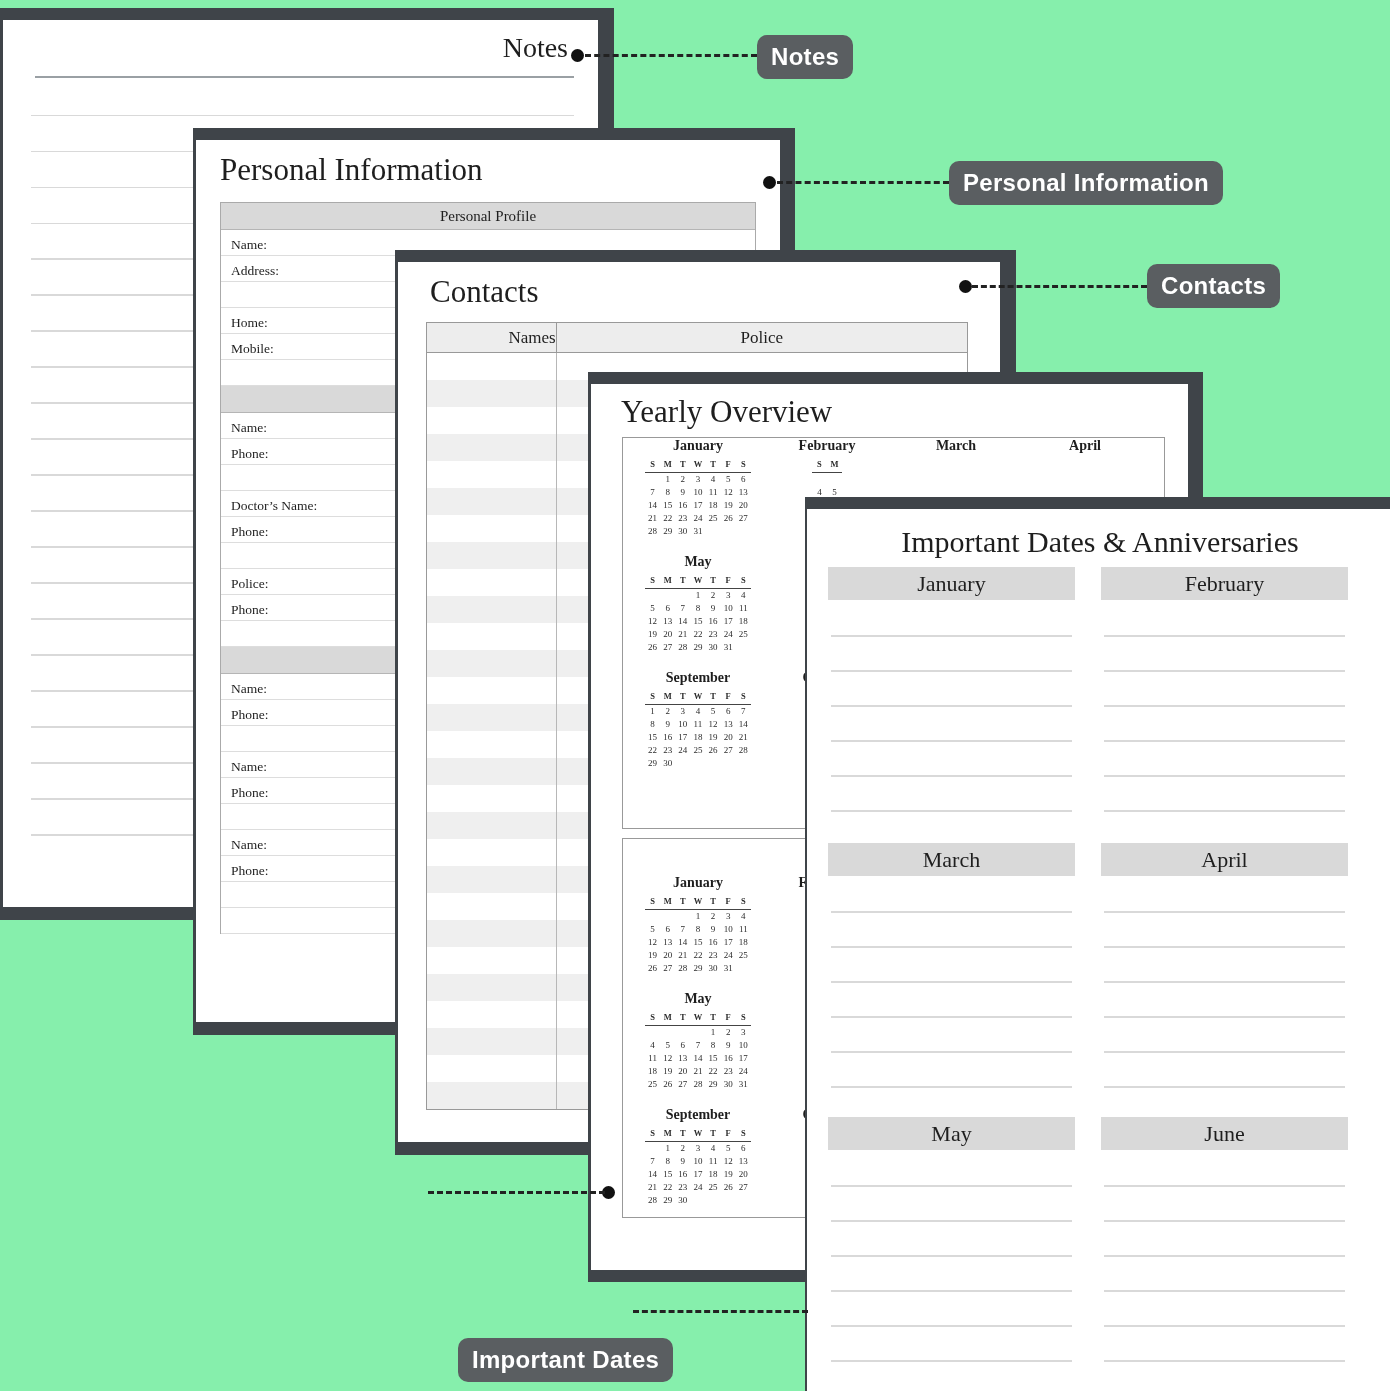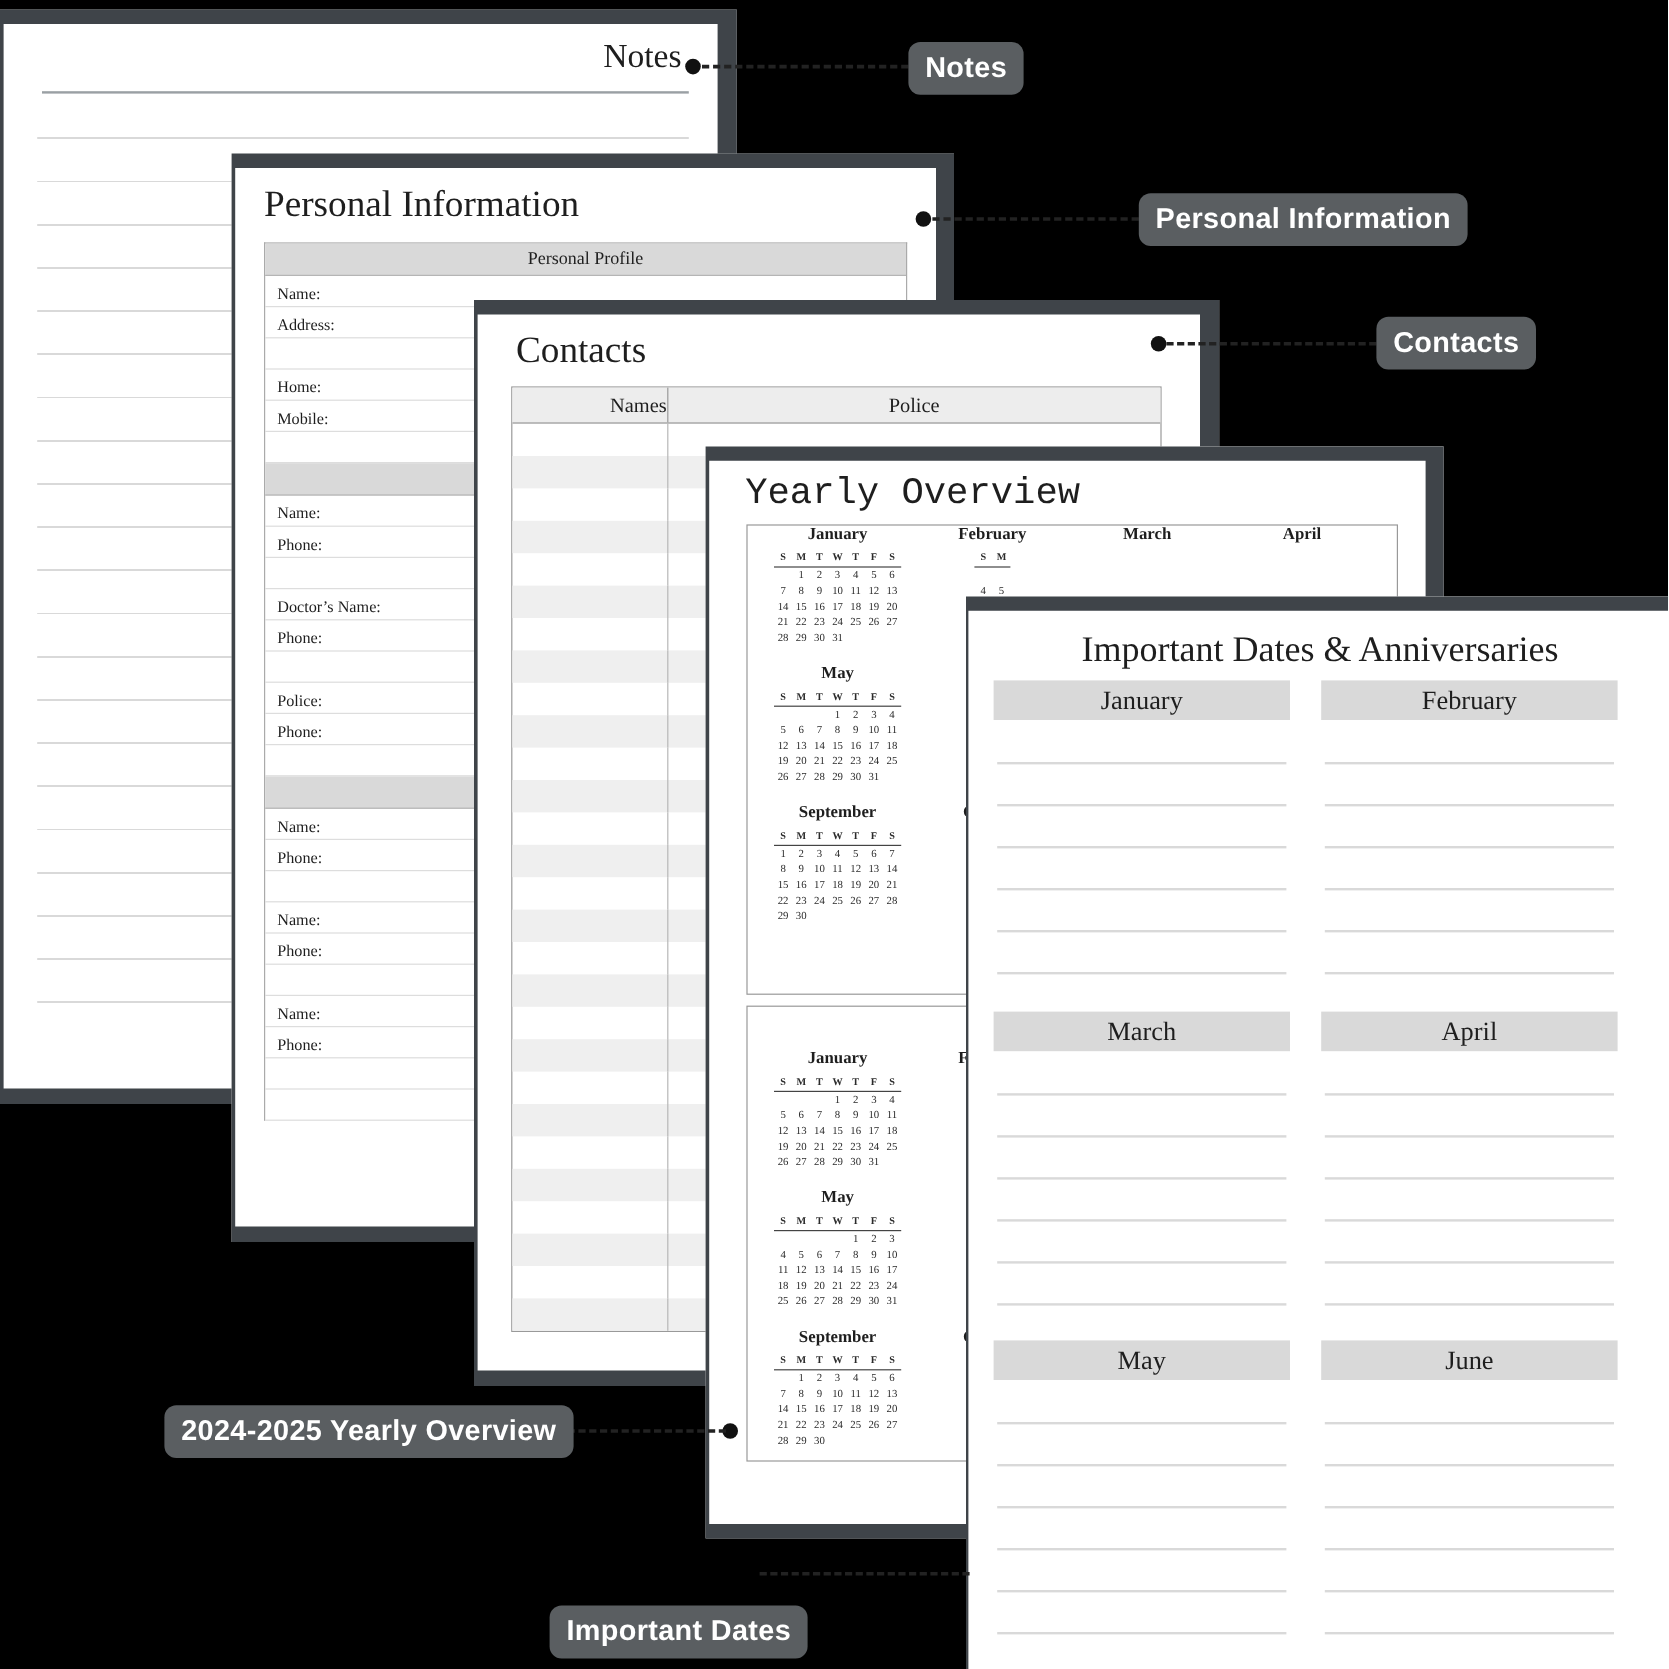--- a/index.html
+++ b/index.html
@@ -1,16 +1,16 @@
 <!DOCTYPE html>
 <html><head>
 <meta charset="utf-8">
 <style>
   html,body{margin:0;padding:0;background:#ffffff;}
-  #canvas{position:relative;width:1390px;height:1391px;overflow:hidden;background:#000000;
+  #canvas{position:relative;width:1390px;height:1391px;overflow:hidden;background:#86efac;
           font-family:"Liberation Serif",serif;color:#1e1e1e;}
 
   
   .page{position:absolute;background:#fff;border-style:solid;border-color:#3f4449;}
 
   
   #notes-page{left:0;top:8px;width:595px;height:887px;border-width:12px 16px 13px 3px;z-index:1;}
   .notes-title{position:absolute;top:12px;right:30px;font-size:28px;}
   .notes-title-rule{position:absolute;top:56px;left:32px;right:24px;height:2px;background:#9aa0a4;}
   .notes-lines{position:absolute;top:60px;left:28px;right:24px;height:770px;
@@ -30,21 +30,21 @@
   .ct-hdr{display:flex;height:29px;background:#ededed;border-bottom:1px solid #999;font-size:17px;}
   .ct-hdr-names{width:24%;border-right:1px solid #999;text-align:right;line-height:29px;box-sizing:border-box;}
   .ct-hdr-details{flex:1;text-align:center;line-height:29px;}
   .ct-row{display:flex;height:27px;}
   .ct-row.alt{background:#efefef;}
   .ct-name{width:24%;border-right:1px solid #b7b7b7;box-sizing:border-box;}
   .ct-detail{flex:1;}
 
   
   #yearly-page{left:588px;top:372px;width:597px;height:886px;border-width:12px 15px 12px 3px;z-index:4;}
-  .yo-title{position:absolute;left:30px;top:10px;font-size:31px;font-family:Liberation Mono, monospace;}
+  .yo-title{position:absolute;left:30px;top:10px;font-size:31px;}
   .year-box{position:absolute;left:31px;width:543px;border:1px solid #999;box-sizing:border-box;}
   #ybox-0{top:53px;height:392px;}
   #ybox-1{top:454px;height:380px;}
   .year-label{text-align:center;font-size:27px;padding-top:6px;height:36px;box-sizing:border-box;}
   .cal-row{position:relative;height:116px;}
   .cal-month{position:absolute;top:0;width:106px;}
   .cal-month-name{text-align:center;font-size:14px;font-weight:600;height:18px;}
   .cal-grid{margin:0 auto;}
   .cal-week{display:flex;height:13px;}
   .cal-hdr{font-weight:bold;border-bottom:1px solid #444;height:15px;margin-top:2px;box-sizing:border-box;}
@@ -874,18 +874,17 @@
   <div class="dot" id="dot-personal"></div>
   <div class="connector" id="conn-personal"></div>
   <div class="badge" id="badge-personal">Personal Information</div>
 
   <div class="dot" id="dot-contacts"></div>
   <div class="connector" id="conn-contacts"></div>
   <div class="badge" id="badge-contacts">Contacts</div>
 
   <div class="dot" id="dot-yearly"></div>
   <div class="connector" id="conn-yearly"></div>
-  <div class="badge" id="badge-yearly">2024-2025 Yearly Overview</div>
 
   <div class="connector" id="conn-important"></div>
   <div class="badge" id="badge-important">Important Dates</div>
 
 </div>
 
 </body></html>

